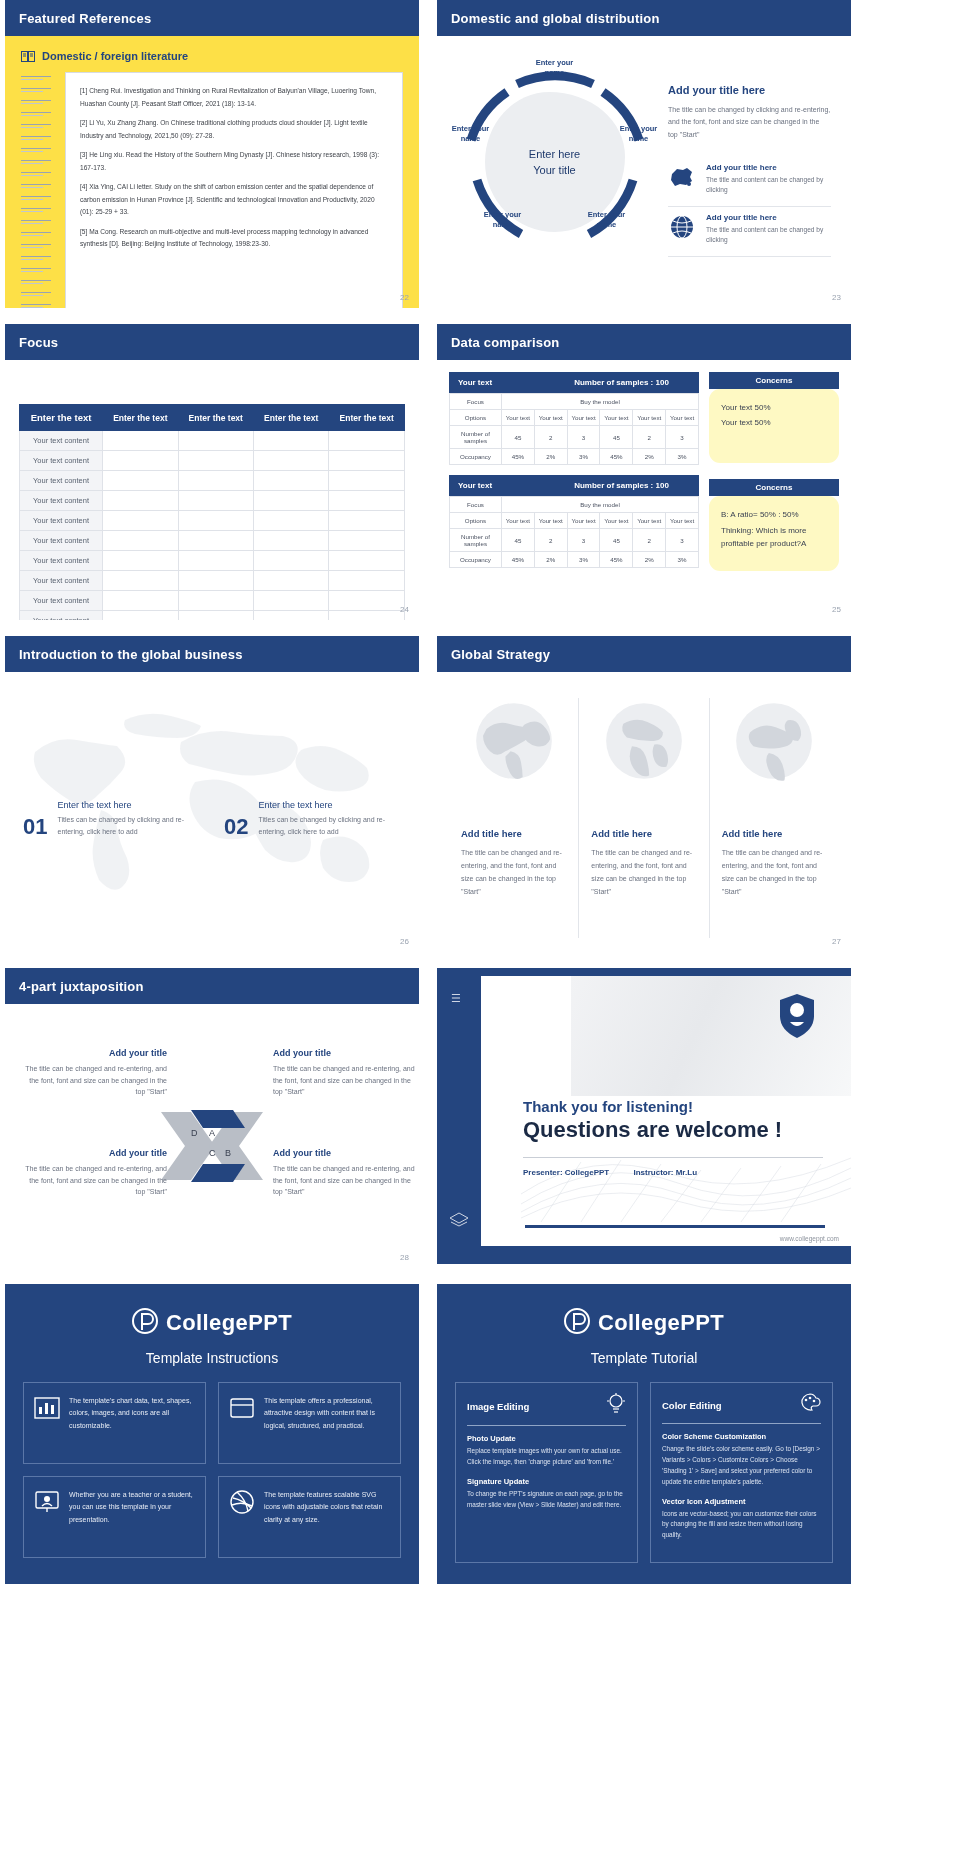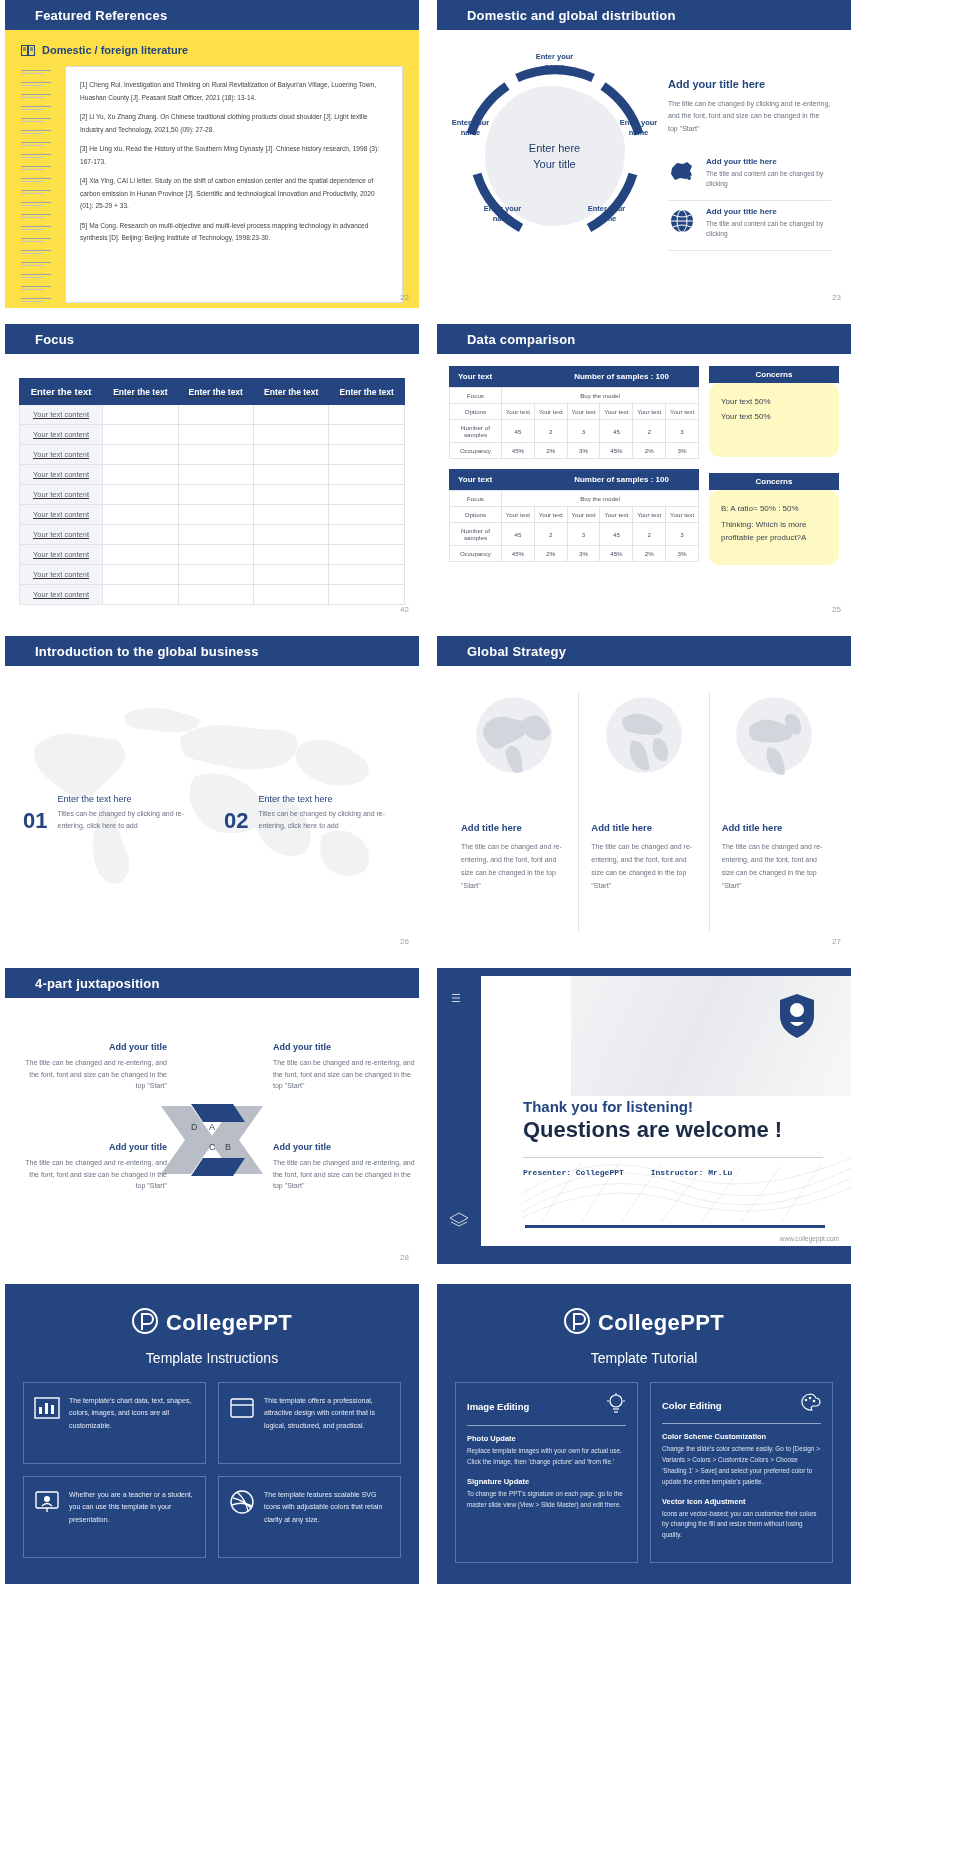--- a/index.html
+++ b/index.html
@@ -26,24 +26,24 @@
     overflow:hidden;
   }
   .slide.h308 { height:308px; }
   .slide.h296 { height:296px; }
   .slide.h316 { height:316px; }
   .slide.h300 { height:300px; }
 
   .bar {
     background:#24457f;
     color:#fff;
-    height:30px;
+    height:36px;
     display:flex;
     align-items:center;
-    padding:0 30px;
+    padding:0 14px;
     font-size:13px;
     font-weight:bold;
     letter-spacing:.2px;
   }
   .pgnum {
     position:absolute;
     right:10px; bottom:6px;
     font-size:8px;
     color:#9aa3b0;
   }
@@ -86,21 +86,21 @@
   .n-br  { left:126px; top:148px; }
 
   .s23-title { font-size:11px; font-weight:bold; color:#24457f; margin:0 0 8px 0;}
   .s23-desc { font-size:7px; line-height:1.75; color:#6b7280; margin:0 0 16px 0;}
   .s23-item { display:flex; gap:10px; align-items:flex-start; border-bottom:1px solid #e2e5ea; padding:6px 0 10px 0;}
   .s23-item .ic { width:28px; height:28px; flex:0 0 28px; display:flex; align-items:center; justify-content:center;}
   .s23-item h4 { margin:0 0 3px 0; font-size:8px; color:#24457f; font-weight:bold;}
   .s23-item p { margin:0; font-size:6.6px; line-height:1.6; color:#6b7280;}
 
   
-  .s24-body { padding:24px 14px 0 14px;text-decoration:underline; }
+  .s24-body { padding:44px 14px 0 14px; }
   table.form { width:100%; border-collapse:collapse; }
   table.form th {
     background:#24457f; color:#fff; font-size:8.5px; font-weight:bold;
     padding:7px 4px; border:1px solid #24457f;
   }
   table.form th.first { font-size:9.5px; }
   table.form td {
     border:1px solid #dfe2e8; font-size:7.5px; color:#5b6472;
     padding:5px 4px; height:19px; text-align:center;
   }
@@ -166,21 +166,21 @@
   .s29-card { position:absolute; left:44px; top:8px; right:0; bottom:18px; background:#fff; overflow:hidden;}
   .s29-card::before{
     content:""; position:absolute; right:0; top:0; width:280px; height:120px;
     background:linear-gradient(115deg,#f2f3f5 0%,#e7e9ec 45%,#f7f8f9 100%);
   }
   .s29-shield { position:absolute; right:34px; top:16px; }
   .thanks { position:absolute; left:42px; top:122px; }
   .thanks .t1 { font-size:15px; color:#24457f; font-weight:bold; margin:0 0 2px 0;}
   .thanks .t2 { font-size:22px; color:#1b2a45; font-weight:bold; margin:0 0 14px 0;}
   .thanks .rule { width:300px; height:1px; background:#c9ced6; margin-bottom:10px;}
-  .thanks .t3 { font-size:8px; color:#24457f; font-weight:bold;font-family:Liberation Mono, monospace; }
+  .thanks .t3 { font-size:8px; color:#24457f; font-weight:bold; }
   .thanks .t3 span { margin-right:22px; }
   .s29-wire { position:absolute; left:40px; bottom:22px; width:330px; height:80px; opacity:.7;}
   .s29-baseline{ position:absolute; left:44px; bottom:18px; width:300px; height:3px; background:#24457f;}
   .s29-url { position:absolute; right:12px; bottom:4px; font-size:6.5px; color:#8d939d;}
   .s29-ham { position:absolute; left:14px; top:24px; color:#cfd6e4; font-size:11px;}
   .s29-layers { position:absolute; left:12px; bottom:30px; }
 
   
   .cp { background:#24457f; height:300px; padding:22px 18px 18px 18px; color:#fff; position:relative;}
   .cp-logo { display:flex; align-items:center; justify-content:center; gap:8px; }
@@ -400,21 +400,21 @@
           <tr>
               <td class="first">Your text content</td>
               <td></td>
               <td></td>
               <td></td>
               <td></td>
             </tr>
         </tbody>
       </table>
     </div>
-    <div class="pgnum">42</div>
+    <div class="pgnum">24</div>
   </div>
 
   <div class="slide h296">
     <div class="bar">
       <span>Data comparison</span>
     </div>
     <div class="s25">
       <div class="s25-left">
 
         <div class="dc-block">

